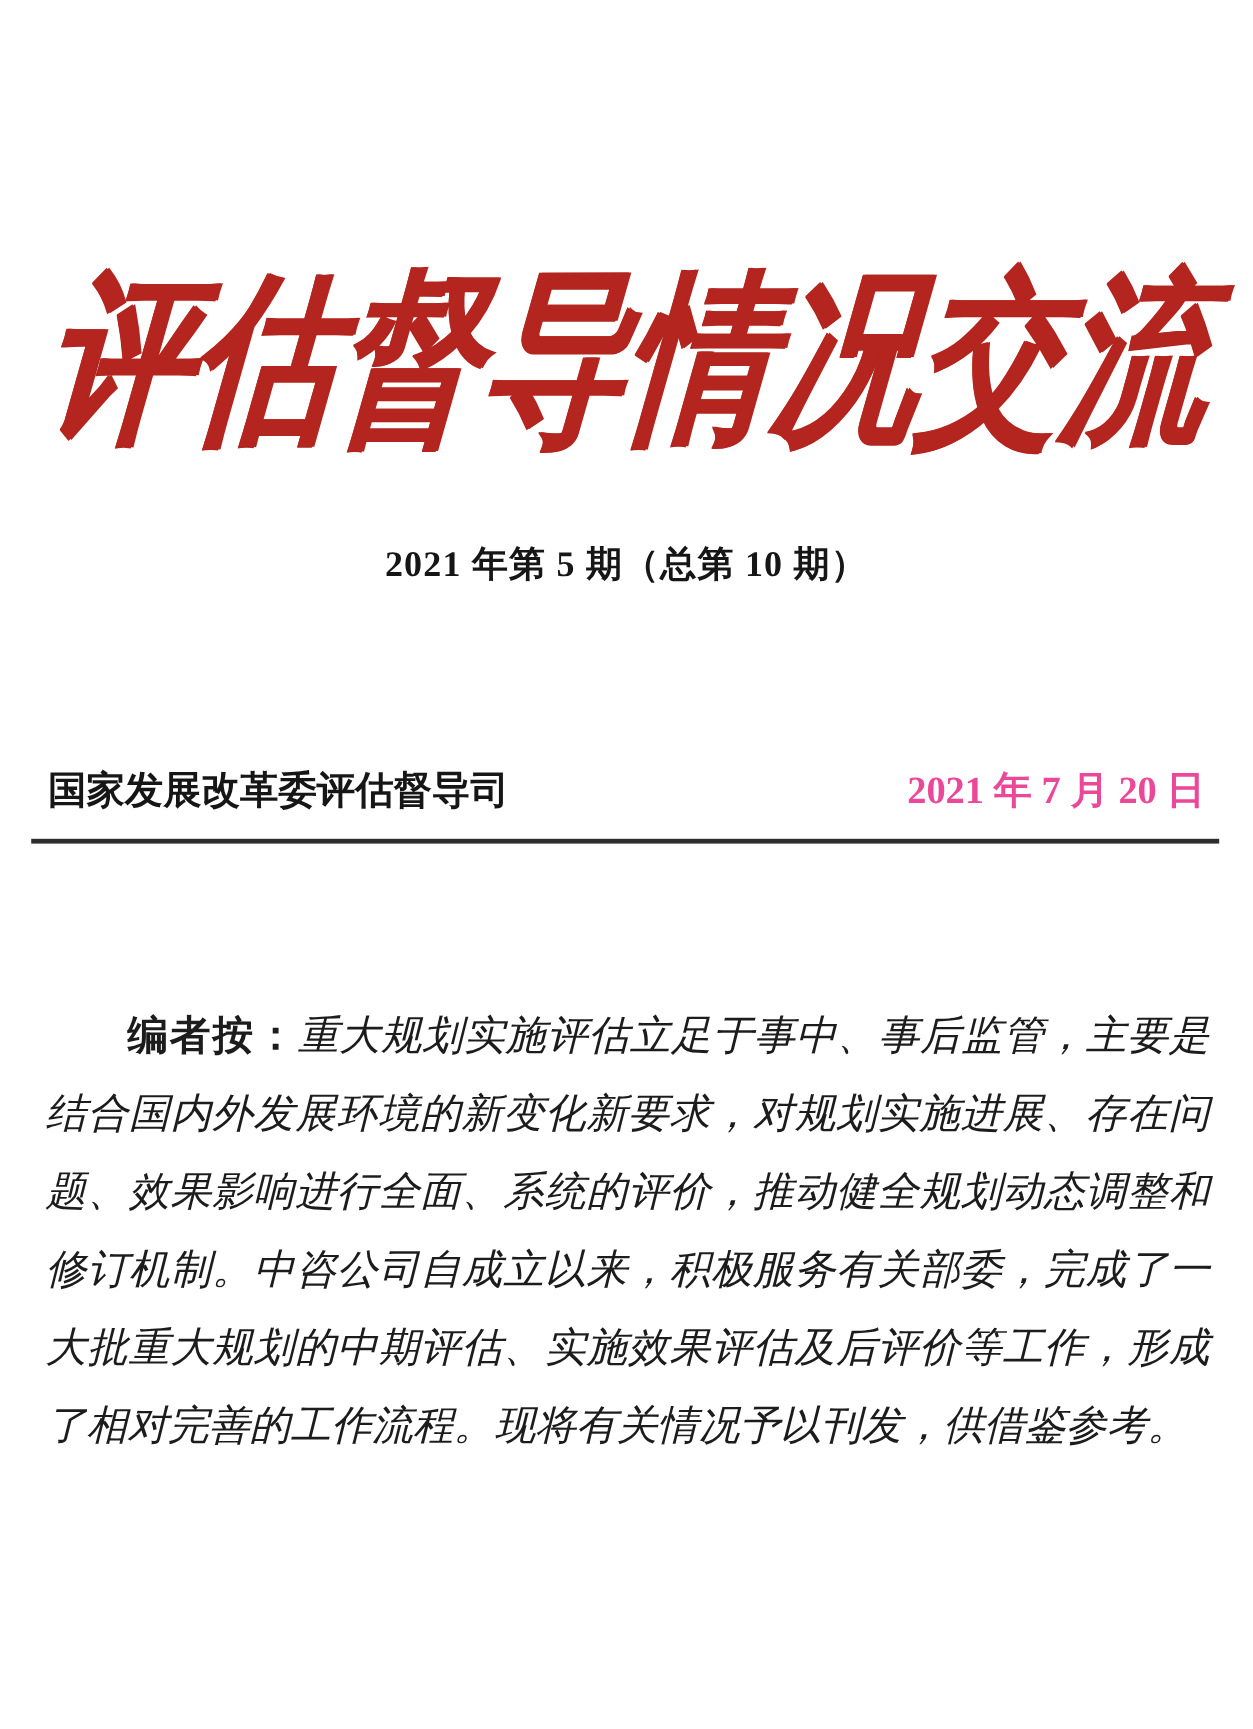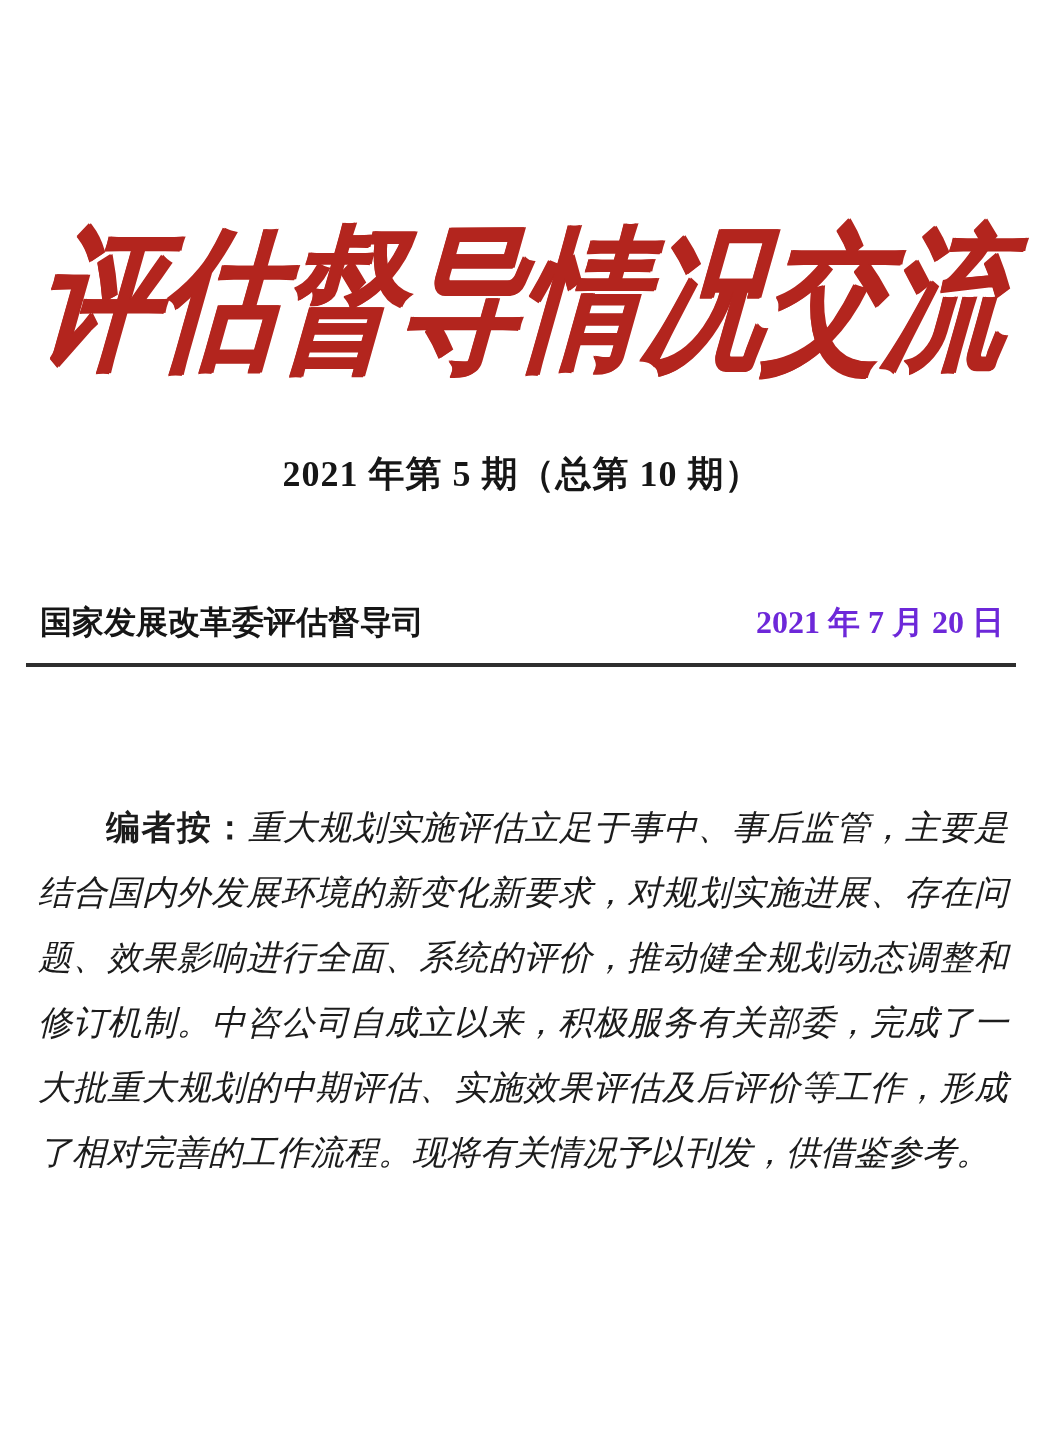--- a/index.html
+++ b/index.html
@@ -34,21 +34,21 @@
     letter-spacing: 1px;
     white-space: nowrap;
     transform: skewX(-5deg) scaleY(1.28);
     transform-origin: 50% 55%;
     text-shadow: 2px 0 0 currentColor, 0 1px 0 currentColor;
   }
   
   .issue-line {
     margin-top: 52px;
     text-align: center;
-    font-size: 36px;
+    font-size: 30px;
     font-weight: 700;
     letter-spacing: 1px;
     color: #161616;
   }
   
   .publisher-row {
     display: flex;
     justify-content: space-between;
     align-items: flex-end;
     margin: 98px 40px 0 40px;
@@ -56,22 +56,23 @@
   .org-lines {
     font-size: 32px;
     font-weight: 700;
     line-height: 51px;
     color: #161616;
   }
   .publish-date {
     font-size: 32px;
     font-weight: 700;
     line-height: 51px;
-    color: #6d28d9;
+    color: #ec4899;
     white-space: nowrap;
+    margin-top: 44px;
   }
   
   .header-divider {
     margin: 15px 28px 0 26px;
     border: none;
     border-top: 4px solid #2e2e2e;
     height: 0;
   }
   
   .editor-note {

